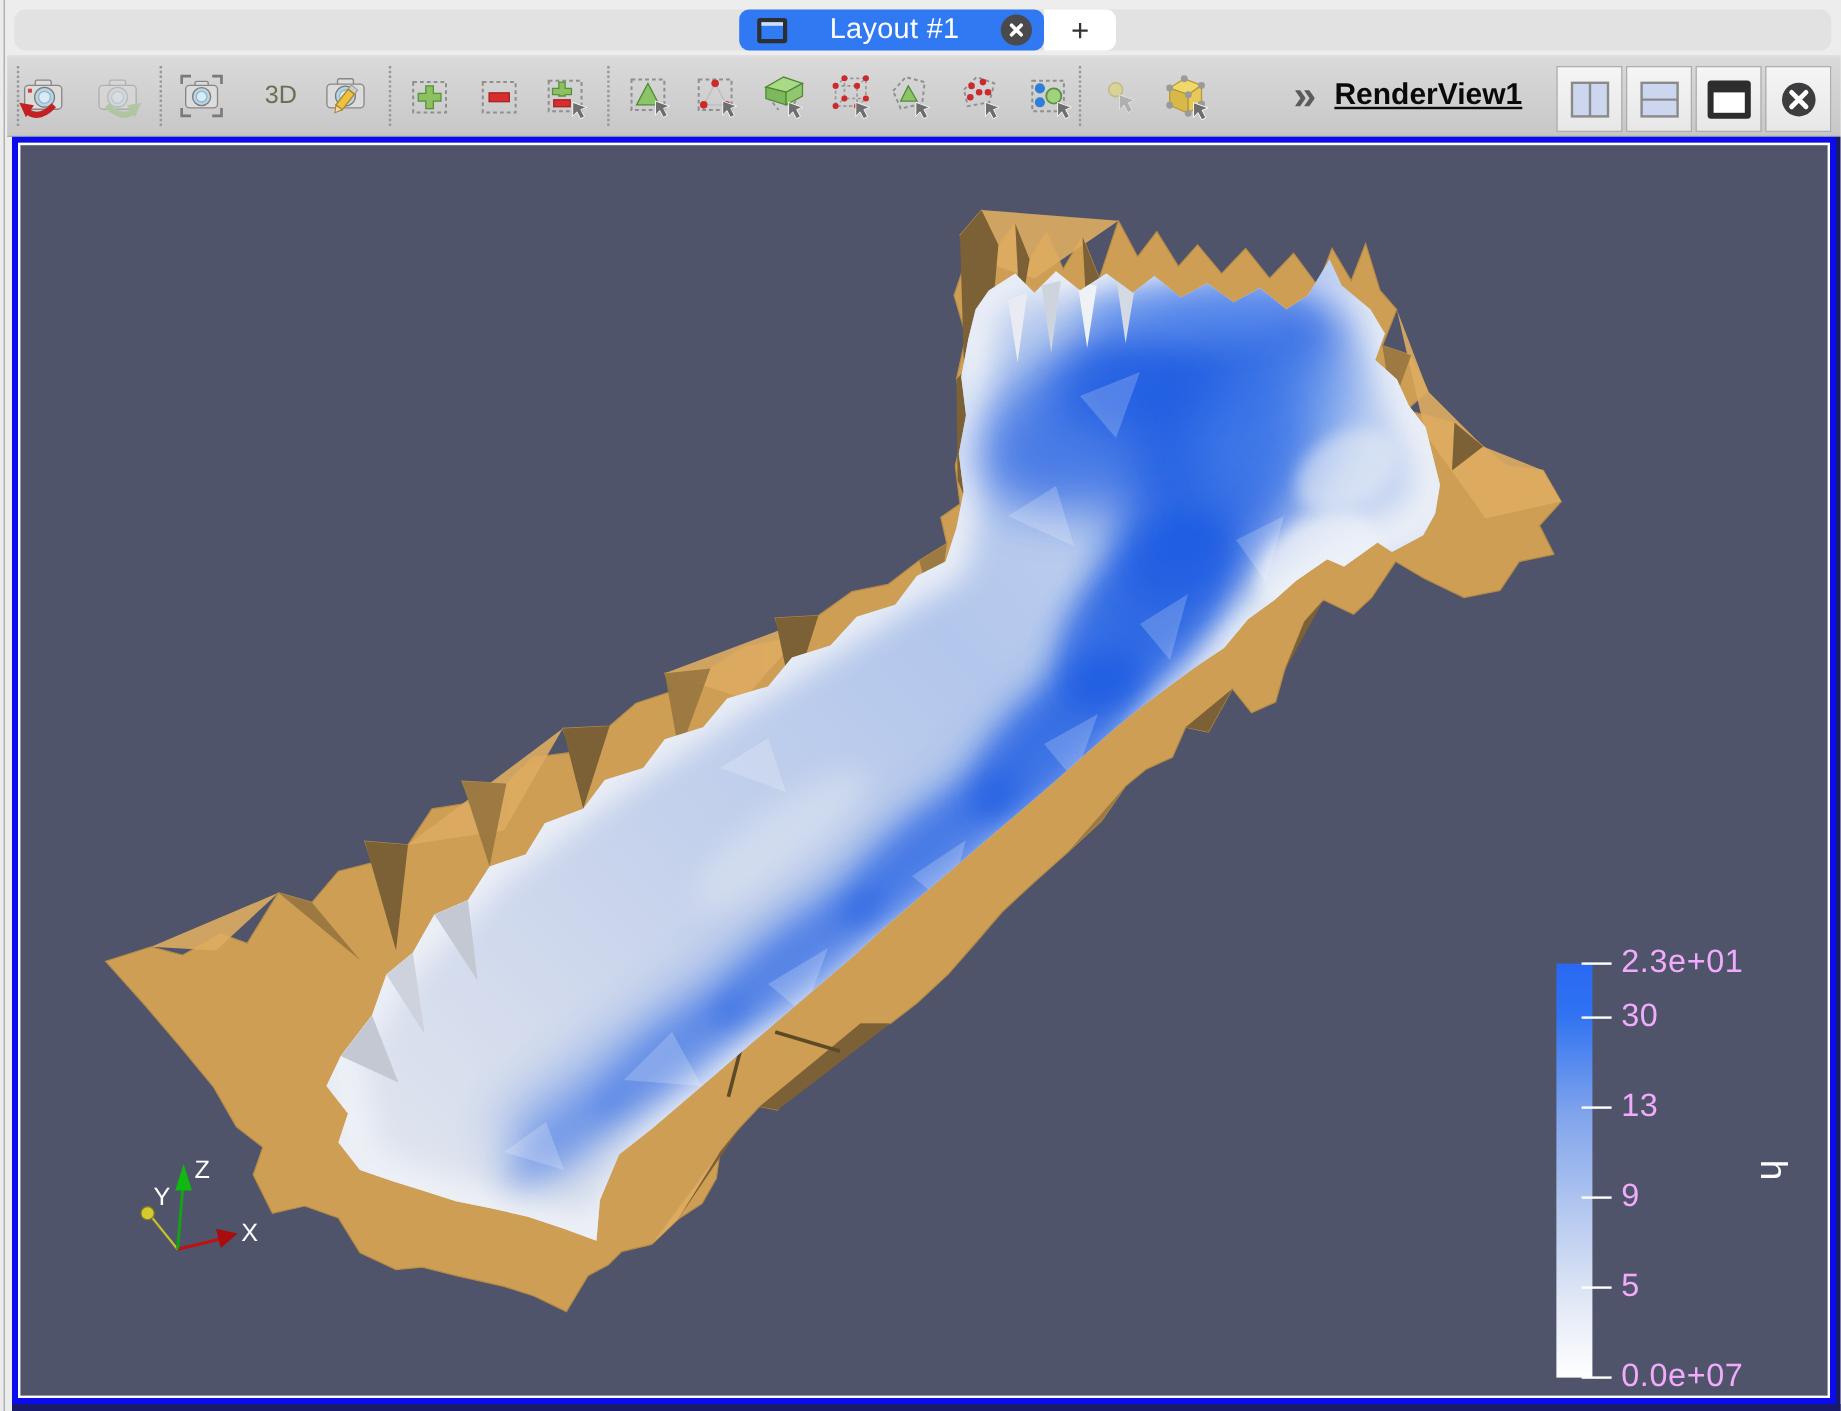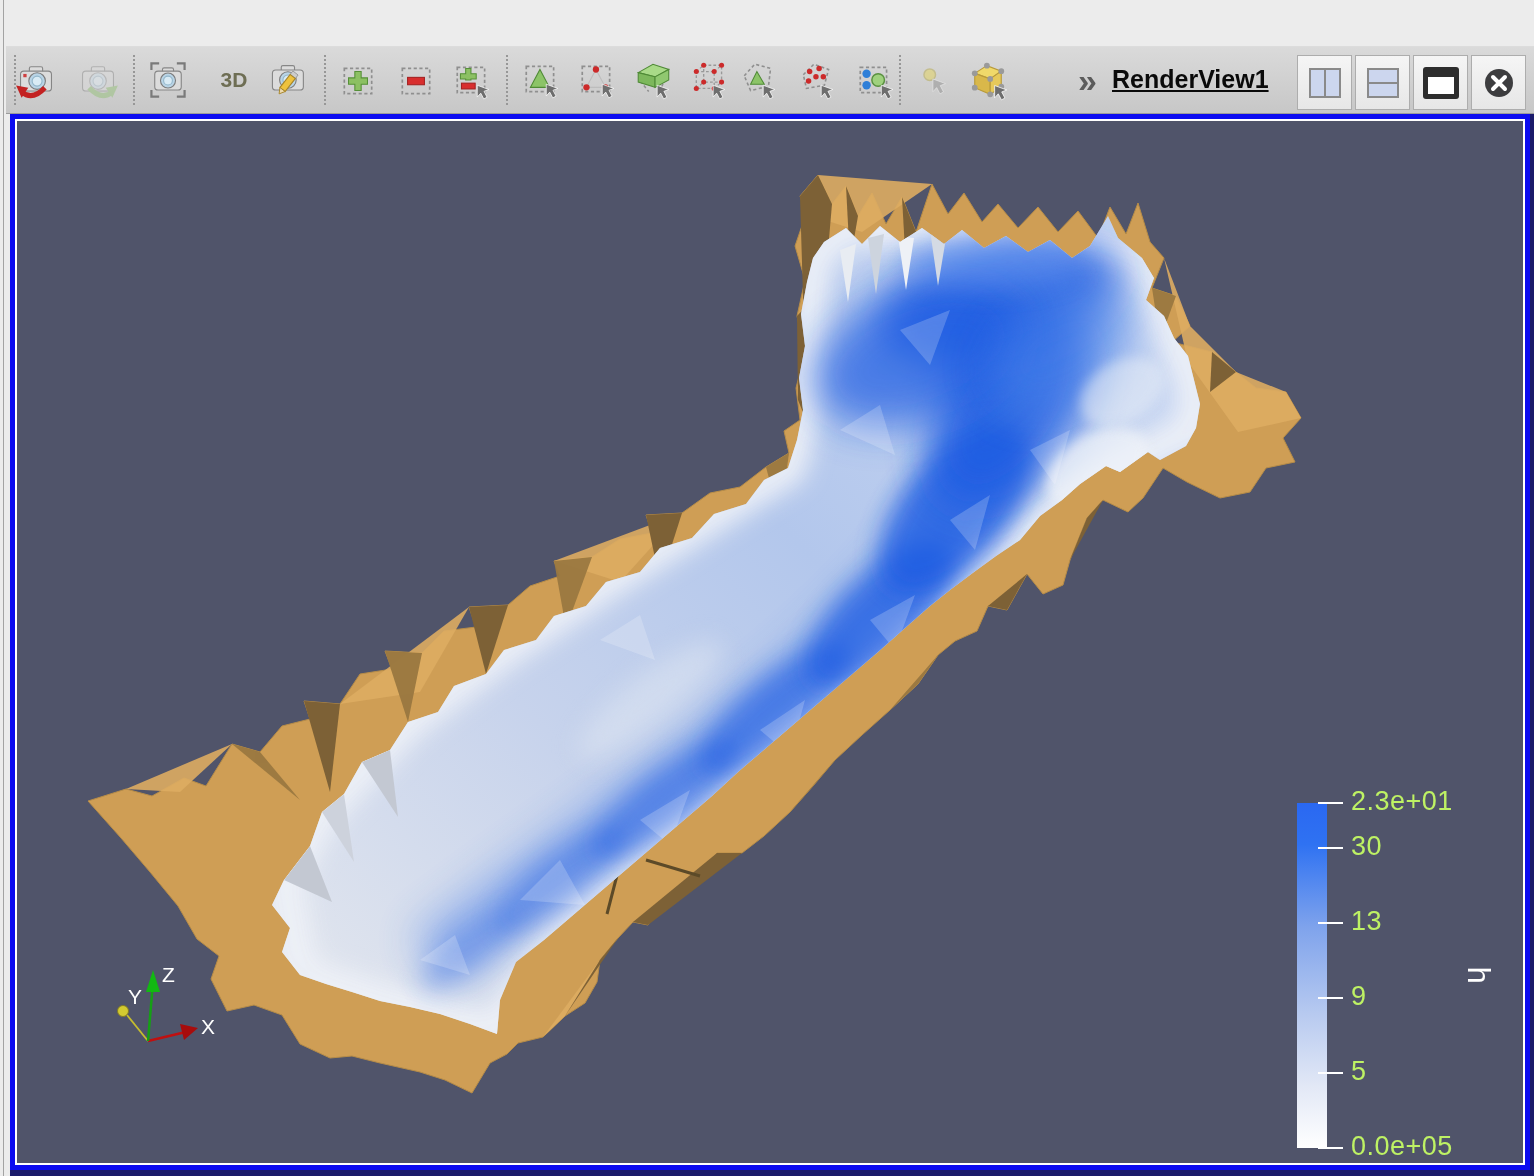--- a/index.html
+++ b/index.html
@@ -20,48 +20,66 @@
   #new-tab{position:absolute;left:858px;top:0;width:60px;height:34px;background:#fff;border:none;
     border-radius:0 8px 8px 0;font-size:26px;color:#333;line-height:30px;cursor:pointer;}
 
   
   #toolbar{position:absolute;left:6px;top:46px;right:0;height:66px;
     background:linear-gradient(#dadada,#c7c7c7);border-bottom:1px solid #9b9b9b;border-top:1px solid #dcdcdc;}
   .tbtn{position:absolute;top:9px;width:48px;height:48px;background:transparent;border:none;padding:0;
     display:flex;align-items:center;justify-content:center;cursor:pointer;}
   .tsep{position:absolute;top:8px;width:0;height:50px;border-left:2px dotted #979797;}
   .disabled{opacity:.45;}
-  #btn-3d{font-size:21px;font-weight:bold;color:#6e6e54;}
+  #btn-3d{font-size:21px;font-weight:normal;color:#6e6e54;}
   #overflow-chevron{position:absolute;left:1066px;top:12px;font-size:34px;font-weight:bold;color:#5c5c5c;
     background:none;border:none;cursor:pointer;line-height:40px;}
   #view-title{position:absolute;left:1106px;top:18px;font-size:25px;font-weight:bold;color:#0a0a0a;
     text-decoration:underline;cursor:pointer;}
   .winbtn{position:absolute;top:8px;width:55px;height:55px;background:linear-gradient(#f5f5f5,#e7e7e7);
     border:1px solid #adadad;display:flex;align-items:center;justify-content:center;padding:0;cursor:pointer;}
 
   
   #renderview{position:absolute;left:10px;top:114px;width:1520px;height:1056px;border:5px solid #0b0bf0;box-sizing:border-box;}
   #rv-inner{position:absolute;inset:0;border:2px solid #ffffff;background:#50546a;overflow:hidden;}
   #rv-right-edge{position:absolute;left:1530px;top:114px;width:4px;height:1062px;background:#1a1a6a;}
   #rv-bottom-edge{position:absolute;left:10px;top:1170px;width:1524px;height:6px;background:#1a1a6a;}
   #scene-svg{position:absolute;left:0;top:0;width:1506px;height:1042px;}
 
   
   #legend-bar{position:absolute;left:1280px;top:682px;width:30px;height:345px;
     background:linear-gradient(#2a68f2 0%,#2f72f2 12%,#7fa3ec 36%,#b9cbf0 62%,#e2e8f6 82%,#ffffff 100%);cursor:grab;}
   .ltick{position:absolute;left:1301px;width:25px;height:2px;background:#fff;}
-  .llabel{position:absolute;left:1334px;transform:translateY(-54%);color:#bef264;font-size:27px;letter-spacing:.5px;white-space:nowrap;}
+  .llabel{position:absolute;left:1334px;transform:translateY(-54%);color:#f0abfc;font-size:27px;letter-spacing:.5px;white-space:nowrap;}
   #legend-title{position:absolute;left:1452px;top:836px;color:#fff;font-size:31px;transform:rotate(90deg);}
 </style>
 </head>
 <body>
 
 <div id="app">
   <div id="left-gutter-line"></div>
 
+  <div id="titlebar">
+    <div id="tabstrip">
+      <div id="active-tab">
+        <svg class="tab-ico" width="27" height="23" viewBox="0 0 27 23">
+          <rect x="1" y="1" width="25" height="21" rx="2.5" fill="#2e2f33"></rect>
+          <rect x="4.5" y="4.5" width="18" height="14" fill="#2f7cf4"></rect>
+          <rect x="4.5" y="4.5" width="18" height="3" fill="#cfe0fb"></rect>
+        </svg>
+        <span class="tab-label">Layout #1</span>
+        <button class="tab-close">
+          <svg width="14" height="14" viewBox="0 0 14 14">
+            <path d="M3 3 L11 11 M11 3 L3 11" stroke="#fff" stroke-width="3" stroke-linecap="round"></path>
+          </svg>
+        </button>
+      </div>
+      <button id="new-tab">+</button>
+    </div>
+  </div>
 
   <div id="toolbar">
     <div class="tsep" style="left:8px"></div>
 
     <button class="tbtn" style="left:6px">
       <svg width="42" height="42" viewBox="0 0 38 38">
         <rect x="13" y="7" width="12" height="6" rx="1.5" fill="#dcdcdc" stroke="#868686"></rect>
         <rect x="5" y="11" width="28" height="18" rx="3" fill="#dcdcdc" stroke="#868686"></rect>
         <rect x="7.5" y="13.5" width="3" height="3" fill="#cf4040"></rect>
         <circle cx="20" cy="20" r="7.5" fill="#b9d4e6" stroke="#7c7c7c"></circle>
@@ -455,19 +473,19 @@
       <div class="ltick" style="top:726px"></div>
       <div class="ltick" style="top:801px"></div>
       <div class="ltick" style="top:876px"></div>
       <div class="ltick" style="top:951px"></div>
       <div class="ltick" style="top:1026px"></div>
       <div class="llabel" style="top:682px">2.3e+01</div>
       <div class="llabel" style="top:727px">30</div>
       <div class="llabel" style="top:802px">13</div>
       <div class="llabel" style="top:877px">9</div>
       <div class="llabel" style="top:952px">5</div>
-      <div class="llabel" style="top:1027px">0.0e+05</div>
+      <div class="llabel" style="top:1027px">0.0e+07</div>
       <div id="legend-title">h</div>
     </div>
   </div>
   <div id="rv-right-edge"></div>
   <div id="rv-bottom-edge"></div>
 </div>
 
 </body></html>

